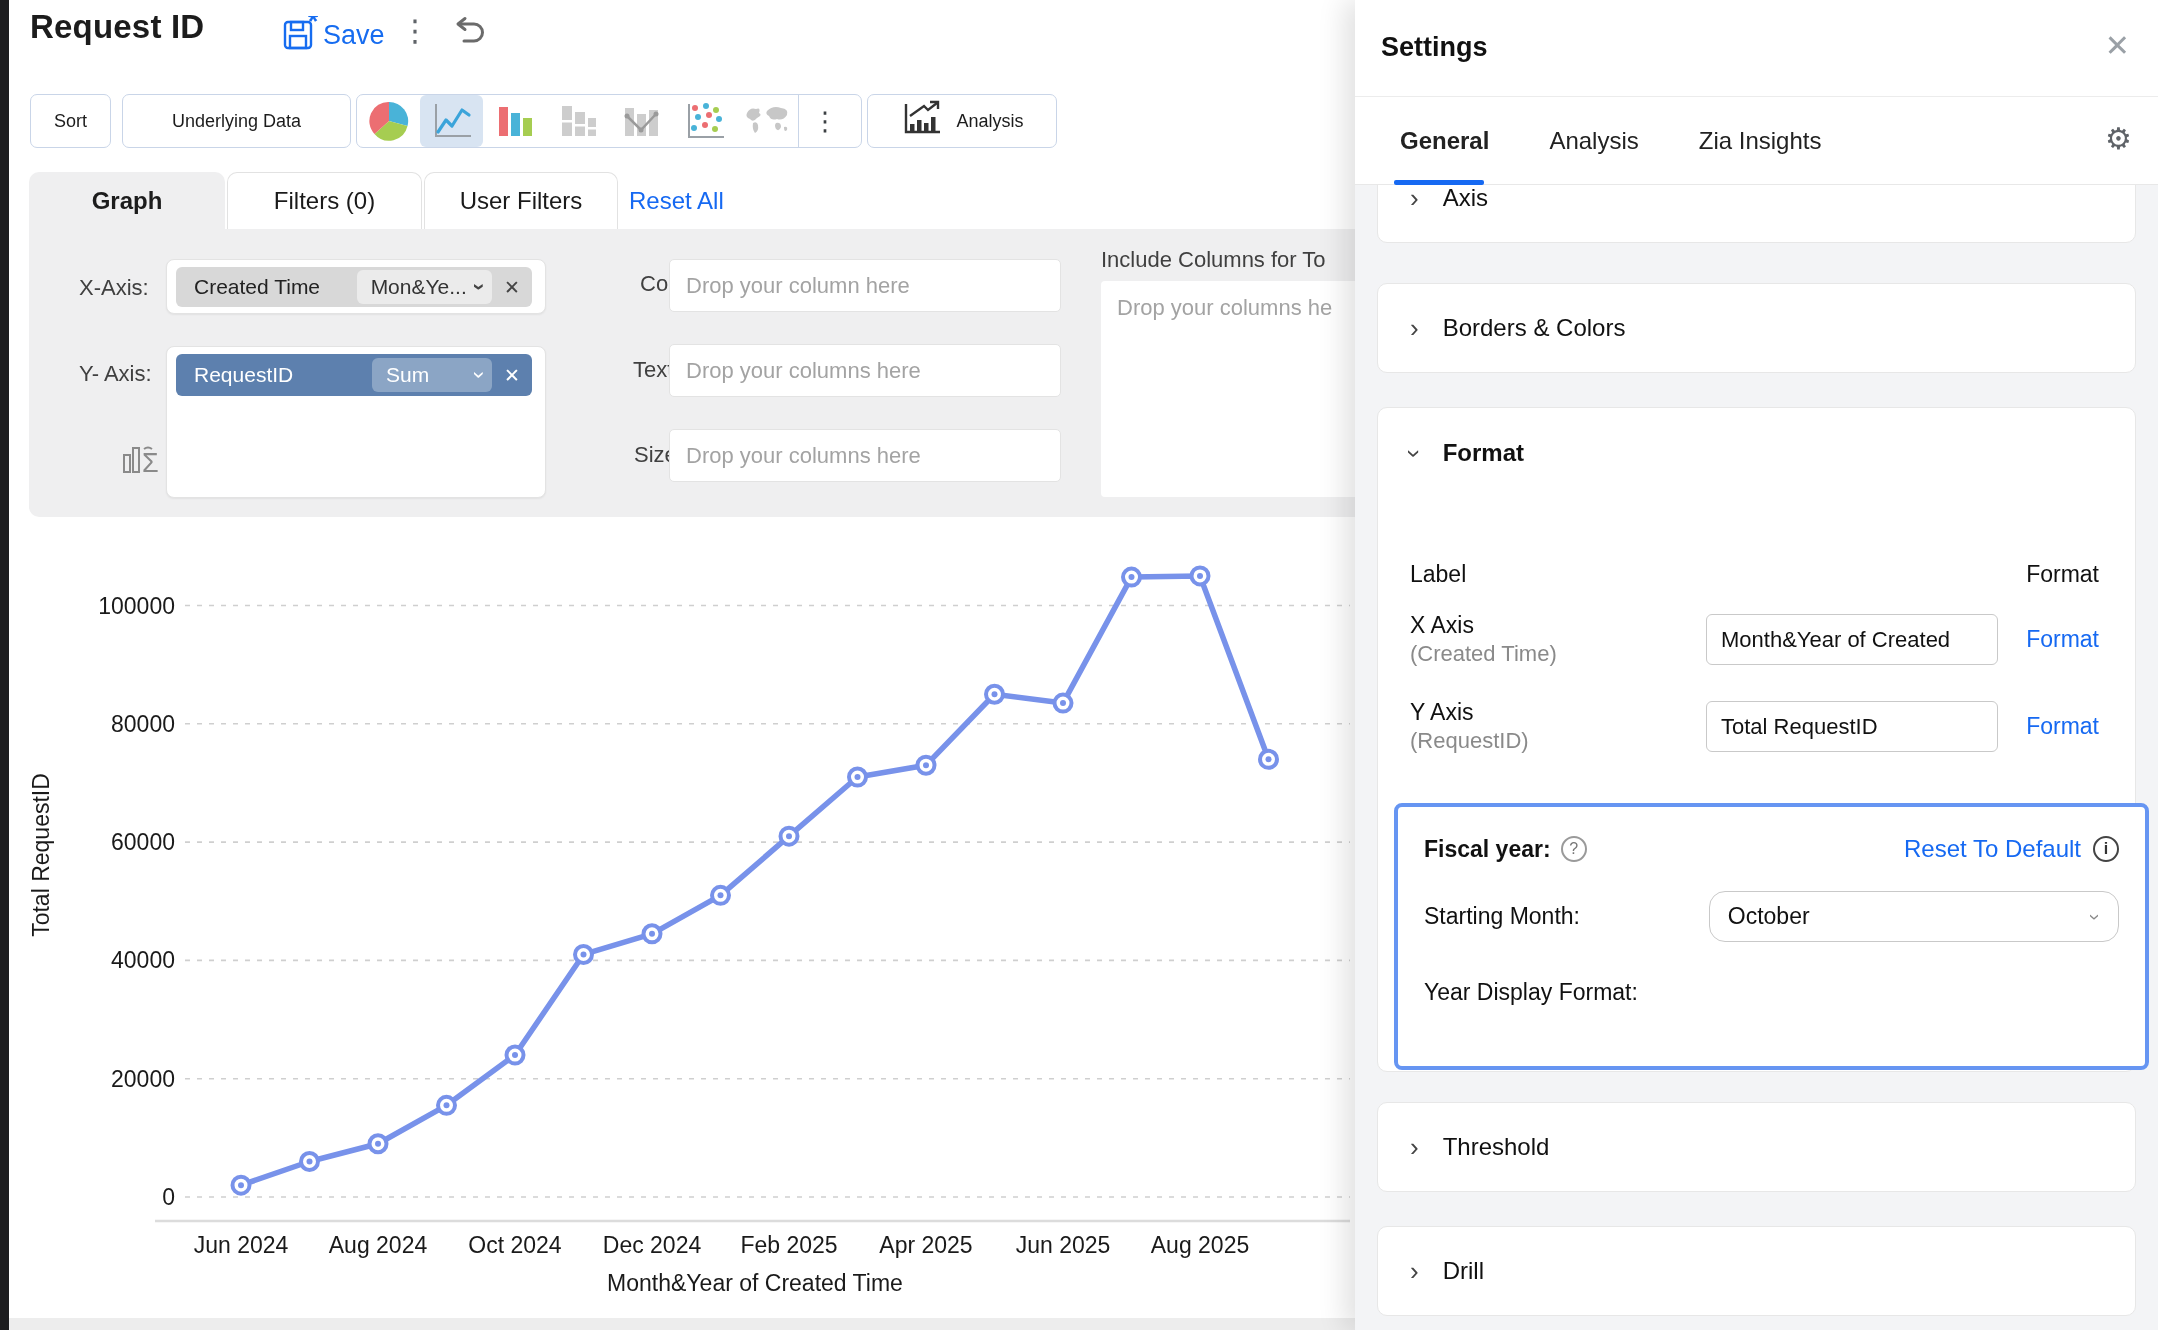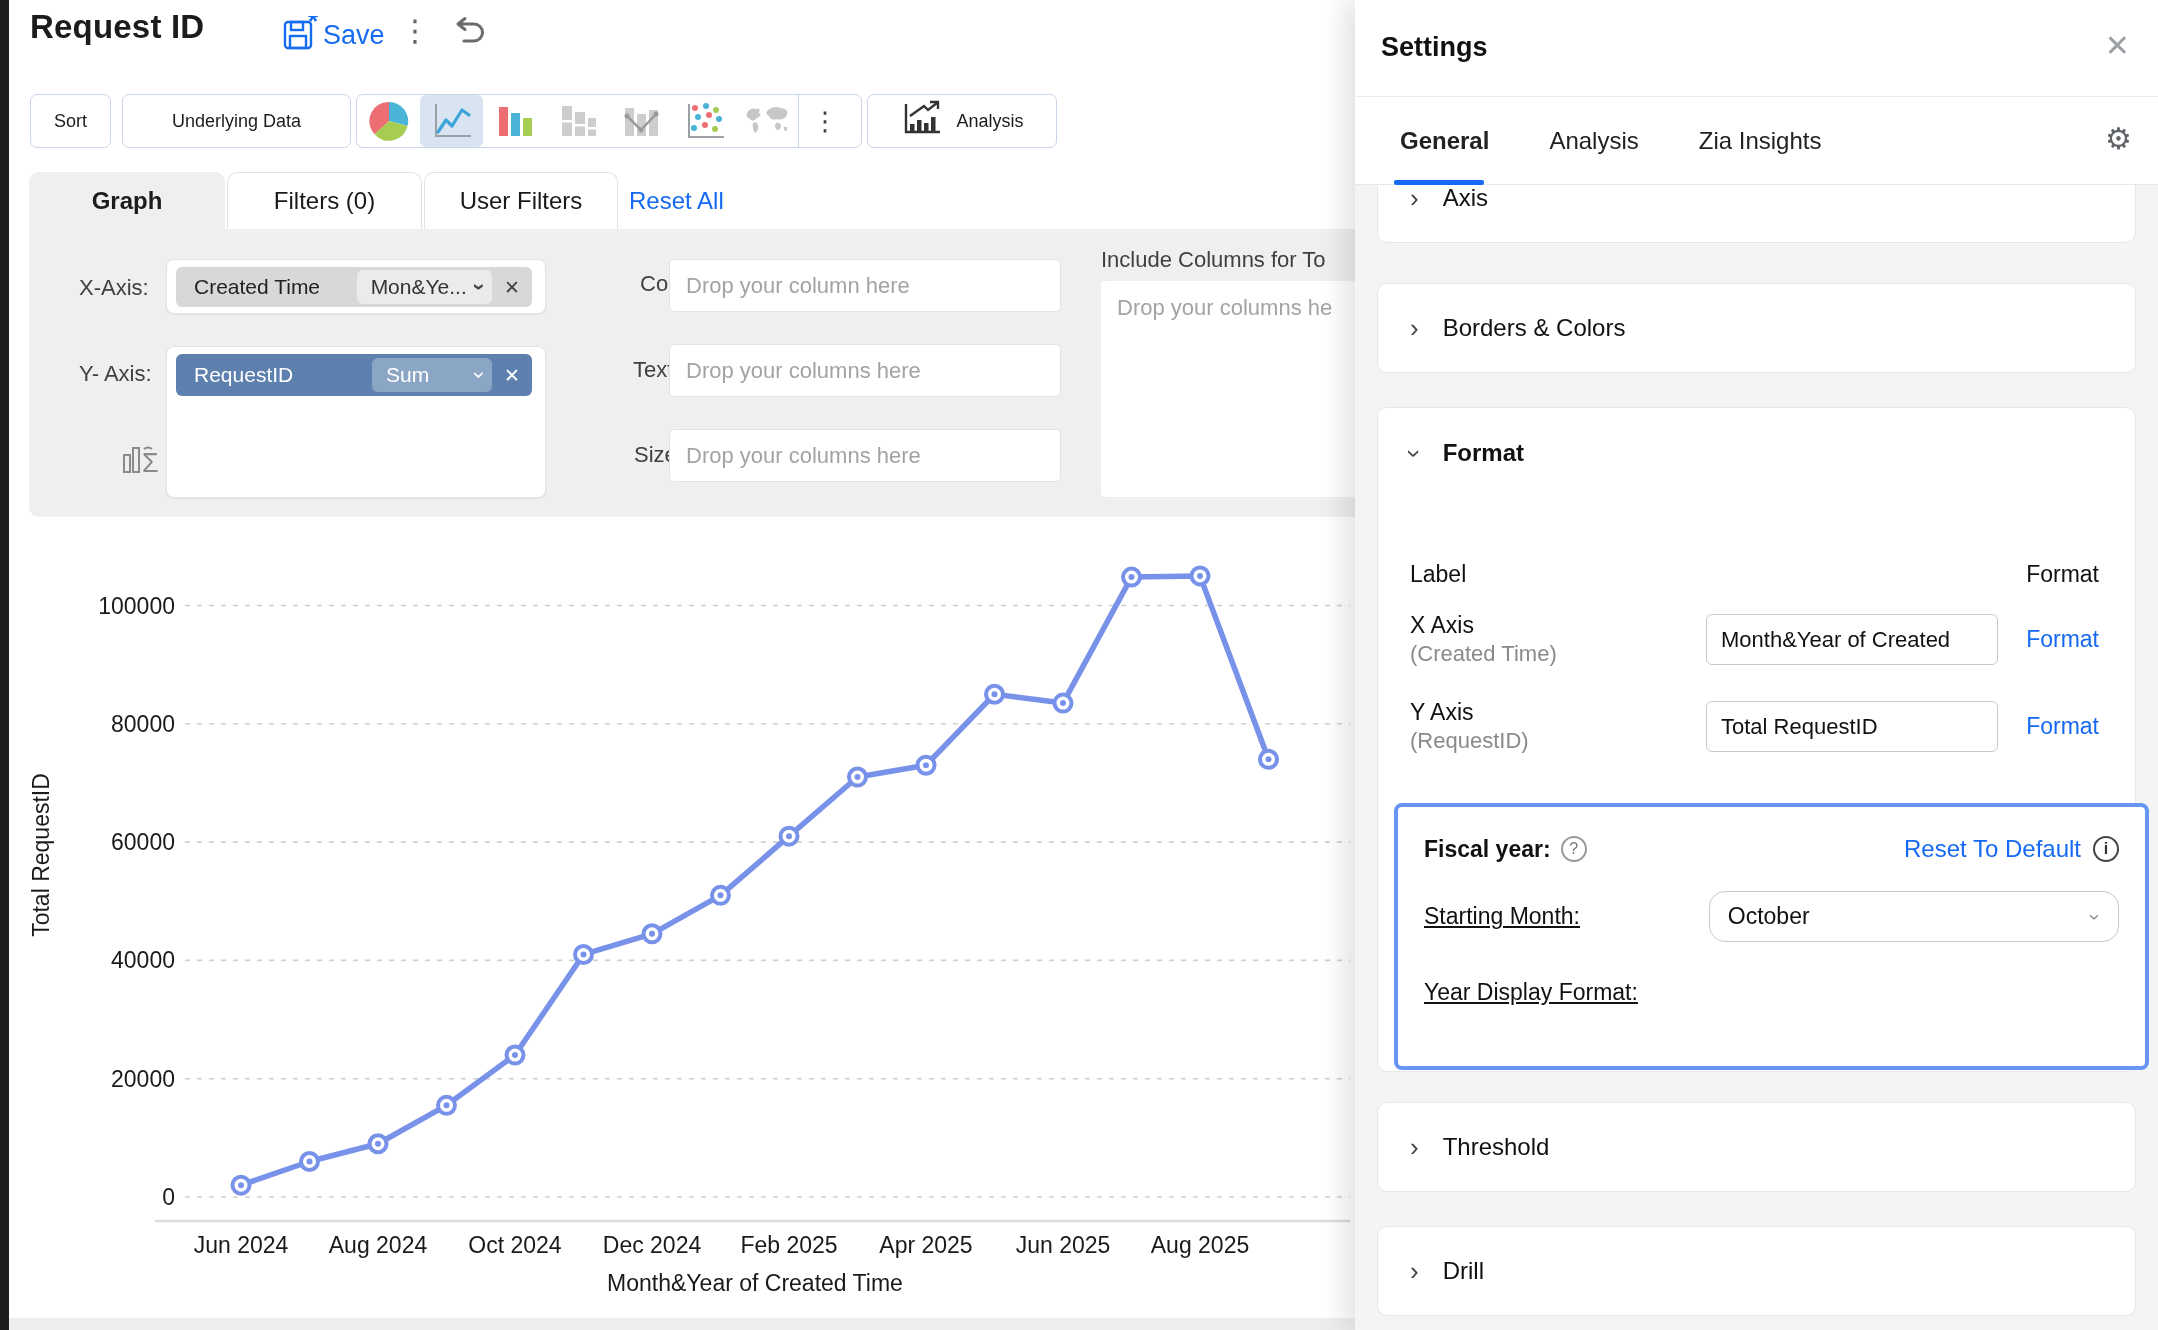--- a/index.html
+++ b/index.html
@@ -92,21 +92,21 @@
   #x-axis-row { margin-top:18px; }
   #y-axis-row { margin-top:32px; }
 
   #fiscal-box { position:absolute; left:16px; top:395px; width:755px; height:267px; border:4px solid #6695f2; border-radius:8px; background:#fff; padding:0 26px; }
   #fiscal-row1 { margin-top:28px; display:flex; align-items:center; }
   #fiscal-label { font-size:23px; font-weight:bold; color:#111; }
   .q-circle { width:26px; height:26px; border:2px solid #9a9a9a; border-radius:50%; color:#777; font-size:16px; display:inline-flex; align-items:center; justify-content:center; margin-left:10px; }
   .i-circle { width:26px; height:26px; border:2px solid #444; border-radius:50%; color:#333; font-size:16px; font-weight:bold; display:inline-flex; align-items:center; justify-content:center; margin-left:12px; }
   #reset-default { margin-left:auto; color:#1669f2; font-size:24px; cursor:pointer; }
   .fiscal-row { display:flex; align-items:center; }
-  .fiscal-row .flabel { width:290px; font-size:23px; color:#111;text-decoration:underline; }
+  .fiscal-row .flabel { width:290px; font-size:23px; color:#111; }
   .select { width:417px; height:51px; border:1px solid #c9c9c9; border-radius:16px; background:#fff; display:flex; align-items:center; justify-content:space-between; padding:0 18px; font-size:23px; color:#111; cursor:pointer; }
   .select .chev { color:#888; font-size:20px; }
   #fiscal-row2 { margin-top:28px; }
   #fiscal-row3 { margin-top:37px; }
 </style>
 </head>
 <body>
 
 <div id="left-edge" class="abs"></div>
 

